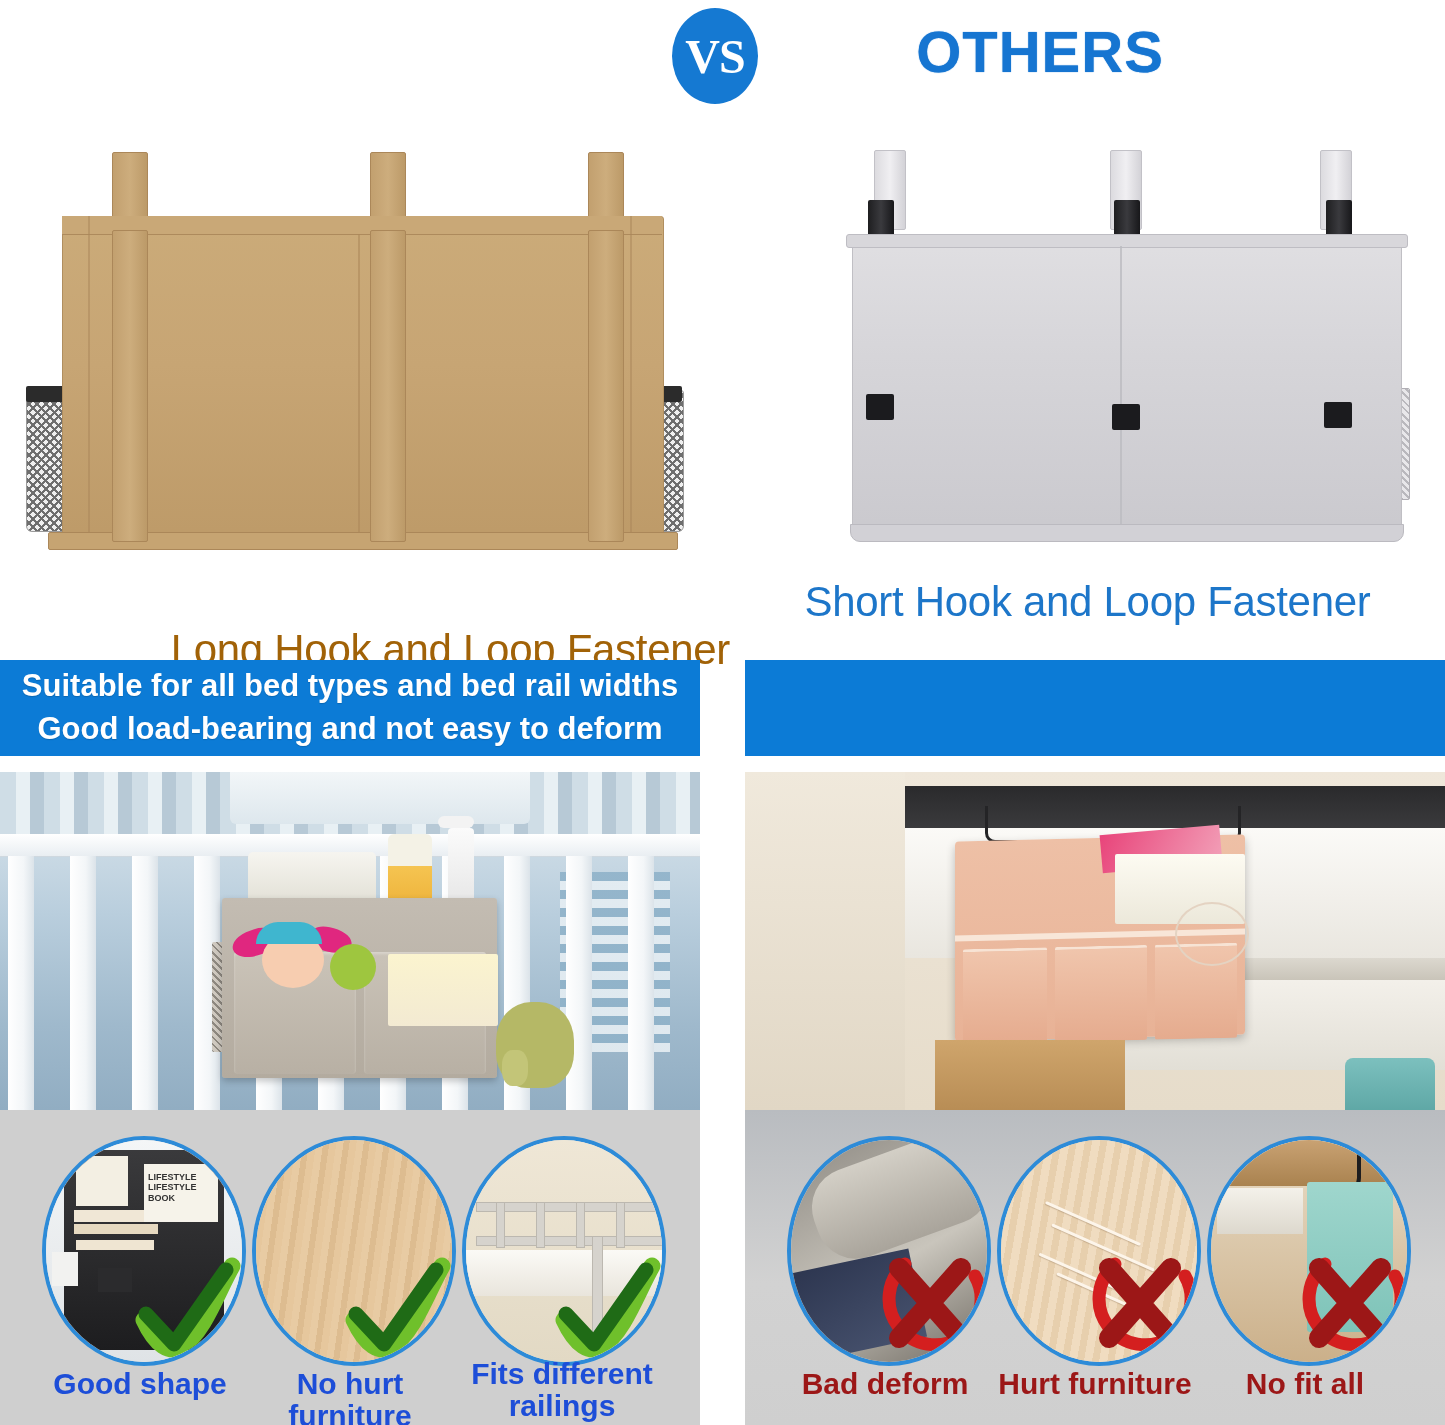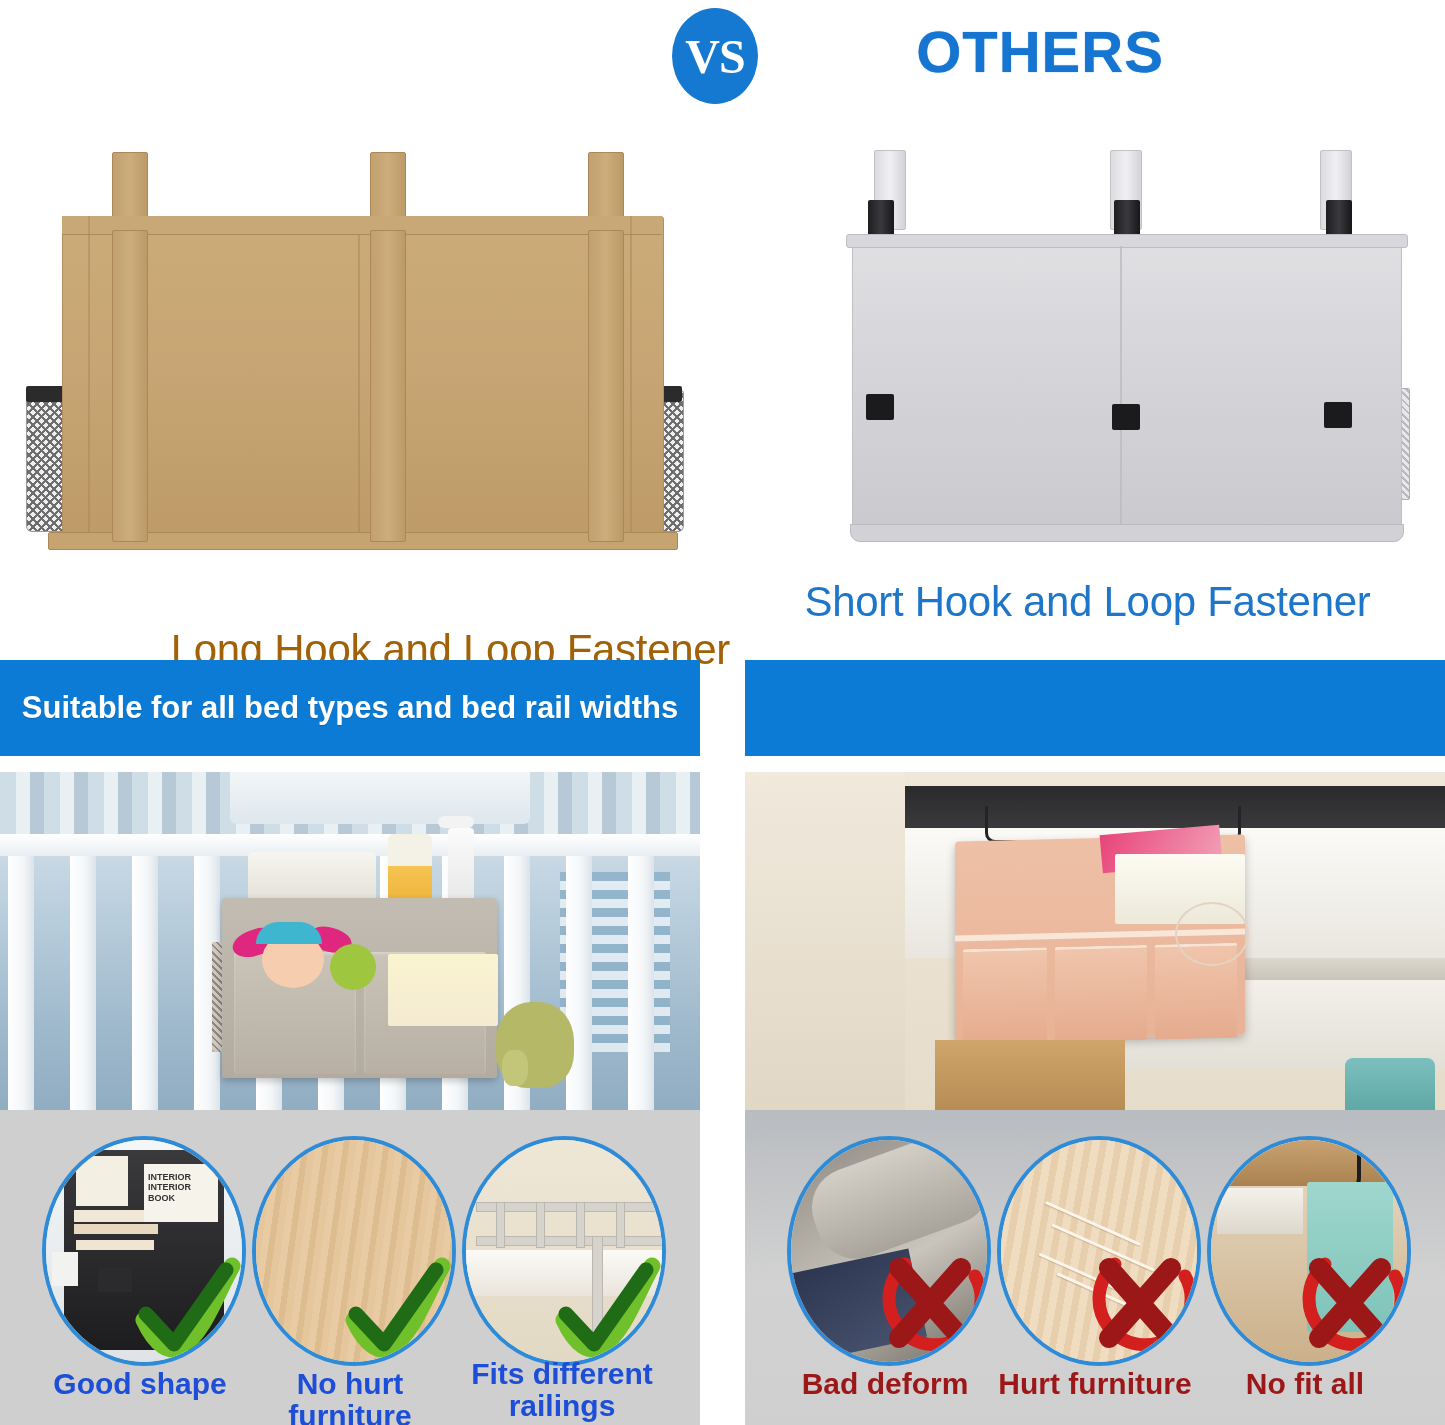--- a/index.html
+++ b/index.html
@@ -271,20 +271,21 @@
     <div class="ostrap-blkbot" style="left:292px;top:266px;"></div>
     <div class="ostrap-blkbot" style="left:504px;top:264px;"></div>
   </div>
 </div>
 
 <div class="sub-left">Long Hook and Loop Fastener</div>
 <div class="sub-right">Short Hook and Loop Fastener</div>
 
 <div class="banner banner-left">
   <div>Suitable for all bed types and bed rail widths</div>
+  <div>Good load-bearing and not easy to deform</div>
 </div>
 <div class="banner banner-right">
 </div>
 
 <div class="photo photo-left">
   <div class="crib-wall"></div>
   <div class="crib-bedding"></div>
   <div class="crib-blanket"></div>
   <div class="crib-stripe-bg"></div>
   <div class="crib-rail"></div>
@@ -340,21 +341,21 @@
 <div class="band band-left">
 
   <div class="circ" style="left:42px;">
     <div class="circ-inner" style="background:linear-gradient(180deg,#f4f6f7,#dfe3e6);">
       <div class="blk-org"></div>
       <div class="blk-paper" style="left:30px;top:16px;width:52px;height:50px;"></div>
       <div class="blk-paper" style="left:28px;top:70px;width:80px;height:12px;background:#f0e7d6;"></div>
       <div class="blk-paper" style="left:28px;top:84px;width:84px;height:10px;background:#e6d9c0;"></div>
       <div class="blk-paper" style="left:30px;top:100px;width:78px;height:10px;background:#efe5d2;"></div>
       <div class="blk-book">
-        <span>INTERIOR INTERIOR BOOK</span>
+        <span>LIFESTYLE LIFESTYLE BOOK</span>
       </div>
       <div class="blk-paper" style="left:52px;top:128px;width:34px;height:24px;background:#2b2b2d;"></div>
       <div class="blk-paper" style="left:6px;top:112px;width:26px;height:34px;background:#f2f2f0;"></div>
     </div>
     <svg class="mark check" viewBox="0 0 120 110" style="left:80px;top:110px;">
       <path d="M18 70 C30 96 44 104 56 96 C78 82 92 40 106 16" fill="none" stroke="#6fc02b" stroke-width="17" stroke-linecap="round"></path>
       <path d="M20 64 L48 94 L100 20" fill="none" stroke="#1f6b16" stroke-width="15" stroke-linecap="round" stroke-linejoin="round"></path>
     </svg>
   </div>
   <div class="clabel good" style="left:30px;">Good shape</div>

